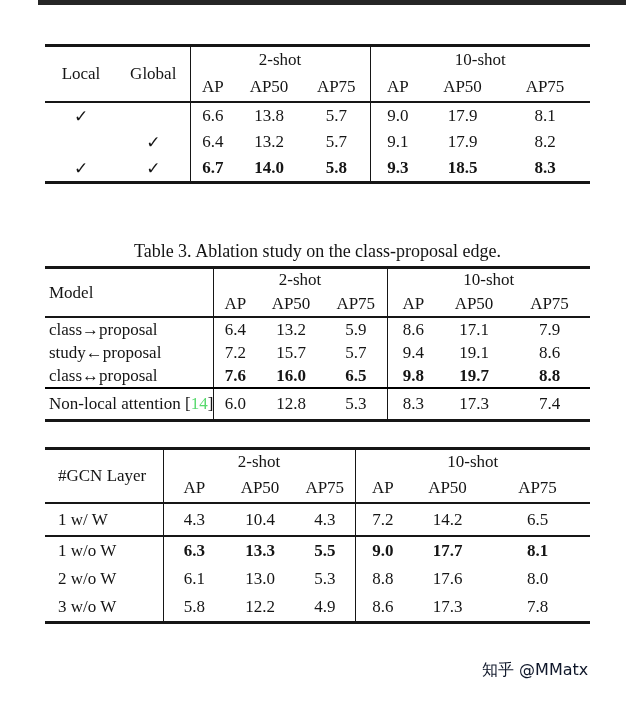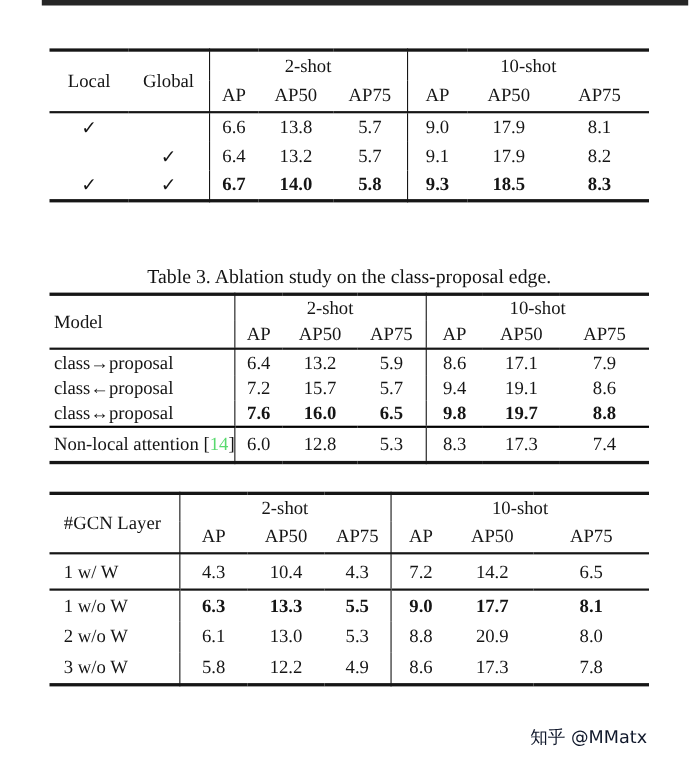--- a/index.html
+++ b/index.html
@@ -142,21 +142,21 @@
         <tr>
           <td class="lbl">class→proposal</td>
           <td class="val vl">6.4</td>
           <td class="val">13.2</td>
           <td class="val">5.9</td>
           <td class="val vl">8.6</td>
           <td class="val">17.1</td>
           <td class="val">7.9</td>
         </tr>
         <tr>
-          <td class="lbl">class←proposal</td>
+          <td class="lbl">study←proposal</td>
           <td class="val vl">7.2</td>
           <td class="val">15.7</td>
           <td class="val">5.7</td>
           <td class="val vl">9.4</td>
           <td class="val">19.1</td>
           <td class="val">8.6</td>
         </tr>
         <tr class="bold-row">
           <td class="lbl">class↔proposal</td>
           <td class="val vl">7.6</td>
@@ -223,21 +223,21 @@
           <td class="val vl">9.0</td>
           <td class="val">17.7</td>
           <td class="val">8.1</td>
         </tr>
         <tr>
           <td class="lbl">2 w/o W</td>
           <td class="val vl">6.1</td>
           <td class="val">13.0</td>
           <td class="val">5.3</td>
           <td class="val vl">8.8</td>
-          <td class="val">20.9</td>
+          <td class="val">17.6</td>
           <td class="val">8.0</td>
         </tr>
         <tr>
           <td class="lbl">3 w/o W</td>
           <td class="val vl">5.8</td>
           <td class="val">12.2</td>
           <td class="val">4.9</td>
           <td class="val vl">8.6</td>
           <td class="val">17.3</td>
           <td class="val">7.8</td>

